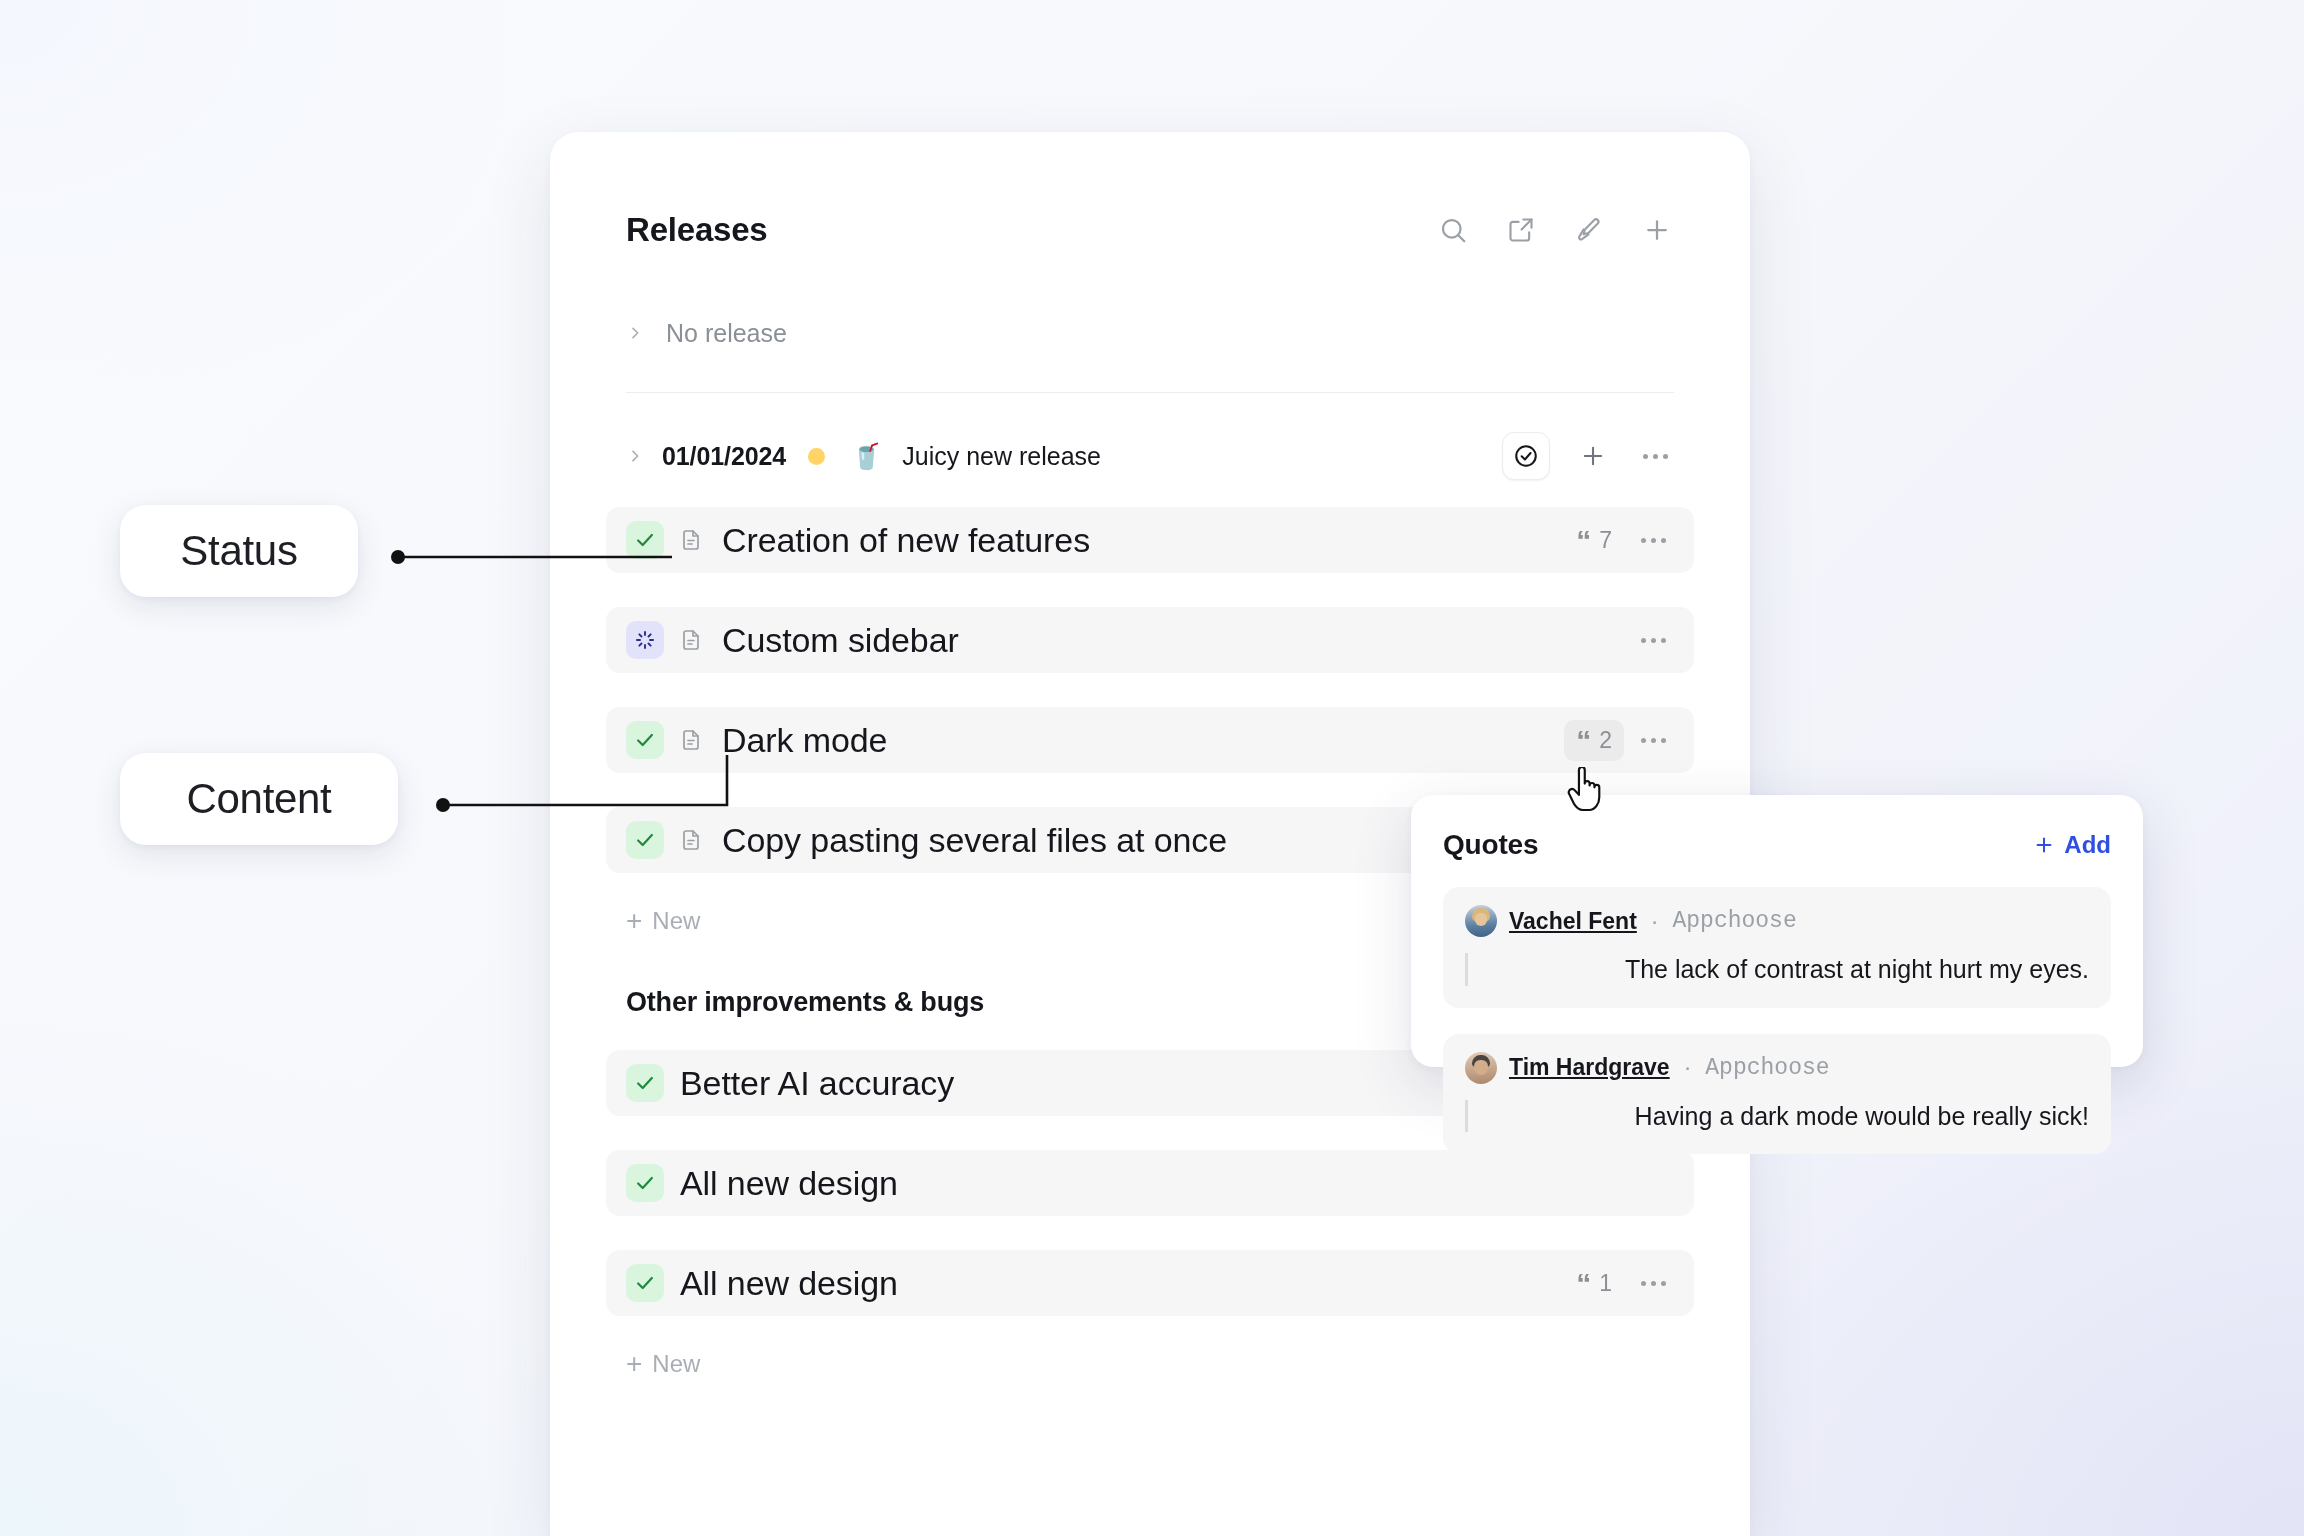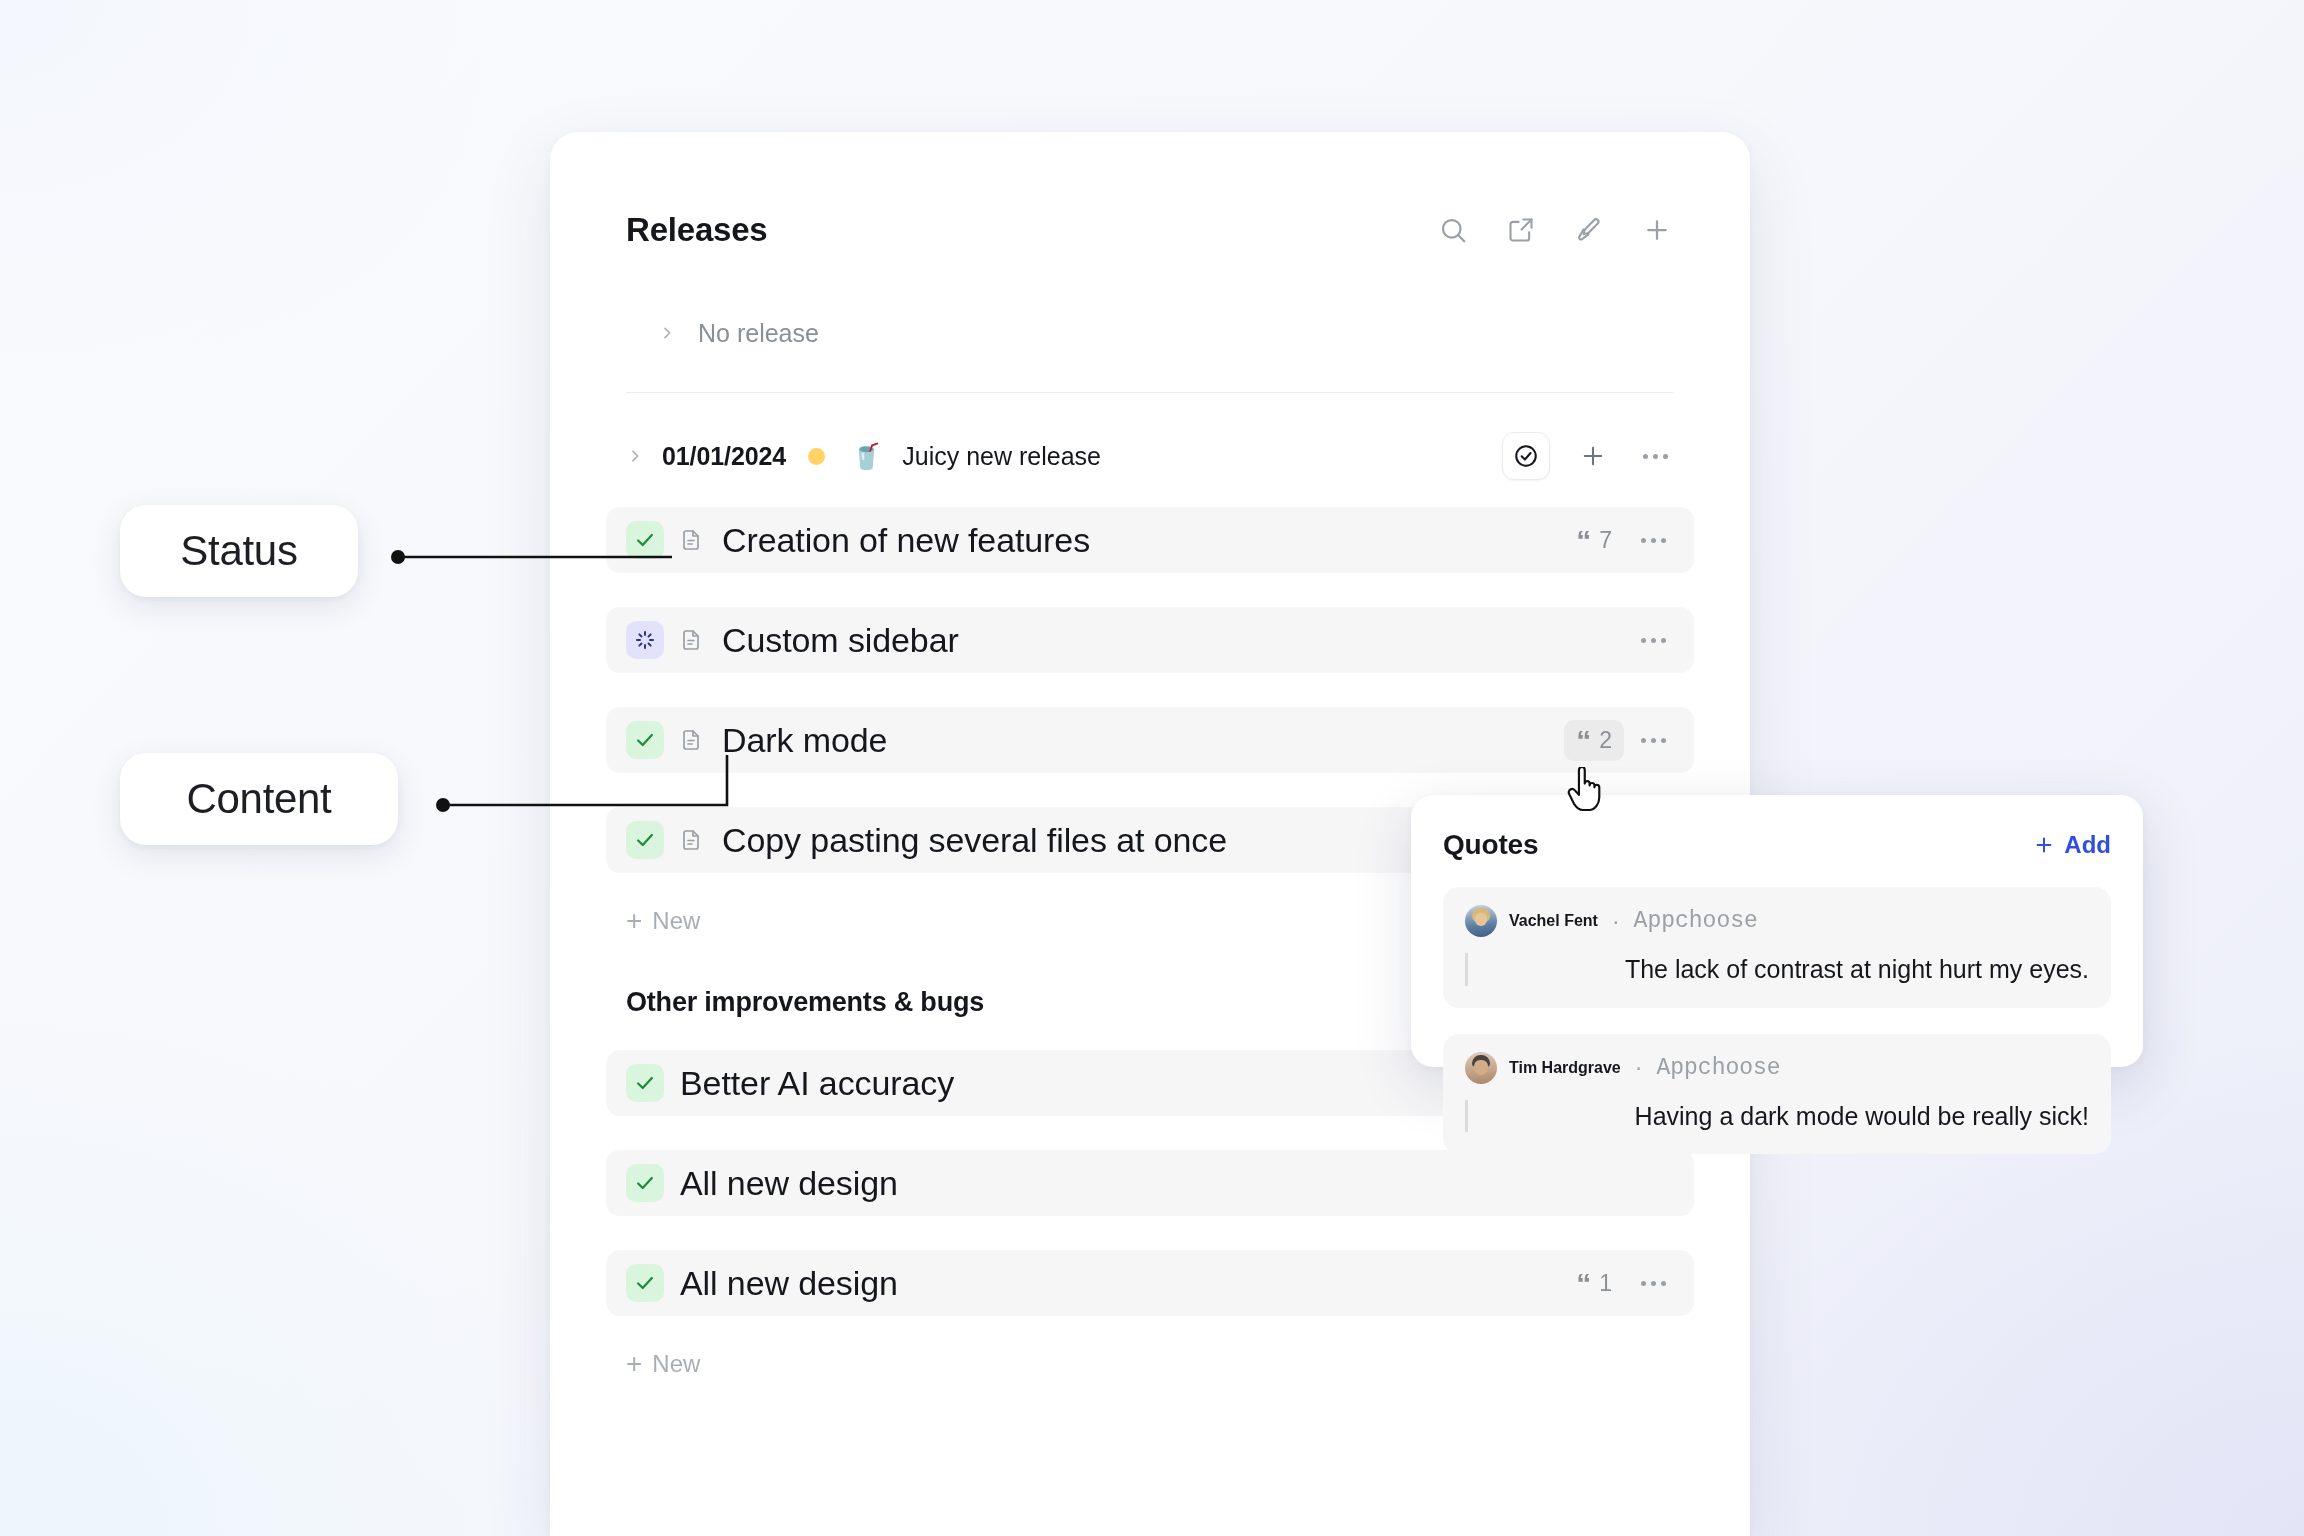--- a/index.html
+++ b/index.html
@@ -37,21 +37,21 @@
   }
   .header-actions { display: flex; align-items: center; gap: 34px; }
   .hdr-icon {
     width: 34px; height: 34px; display: flex; align-items: center; justify-content: center;
     color: #9aa0a6; cursor: pointer;
   }
   .hdr-icon svg { display: block; }
 
   .no-release-row {
     display: flex; align-items: center; gap: 22px;
-    padding: 0 76px; height: 62px; margin-top: 18px; margin-left: 32px;
+    padding: 0 76px; height: 62px; margin-top: 18px;
   }
   .chev {
     width: 18px; height: 18px; color: #a9aeb6; display: flex;
     align-items: center; justify-content: center;
   }
   .no-release-label { font-size: 25px; color: #8b9096; }
 
   .divider {
     height: 1px; background: #ededf0; margin: 28px 76px 0 76px;
   }
@@ -154,21 +154,21 @@
   }
   .avatar.a2 { background: linear-gradient(175deg,#e0cdbb 0%,#c2a288 60%,#a9876c 100%); }
   .avatar.a2::before {
     content:""; position:absolute; left:7px; top:3px; width:18px; height:12px;
     border-radius:9px 9px 4px 4px; background:#4a4440;
   }
   .avatar.a2::after {
     content:""; position:absolute; left:9px; top:8px; width:14px; height:15px;
     border-radius:7px 7px 8px 8px; background:#d3ac8a;
   }
-  .author-name { font-size: 16px; color: #15171c; font-weight: 600; }
+  .author-name { font-size: 23px; color: #15171c; font-weight: 600; text-decoration: underline; }
   .author-sep { font-size: 23px; color: #9aa0a6; margin: 0 2px; }
   .author-org { font-size: 23px; color: #9aa0a6; font-family: Liberation Mono, monospace; }
   .quote-body {
     margin-top: 16px; padding-left: 18px; border-left: 3px solid #dcdcdf;
     font-size: 25px; color: #15171c; line-height: 1.3; text-align: right;
   }
 
   
   .annot {
     position: absolute; background: #ffffff; border-radius: 26px;

